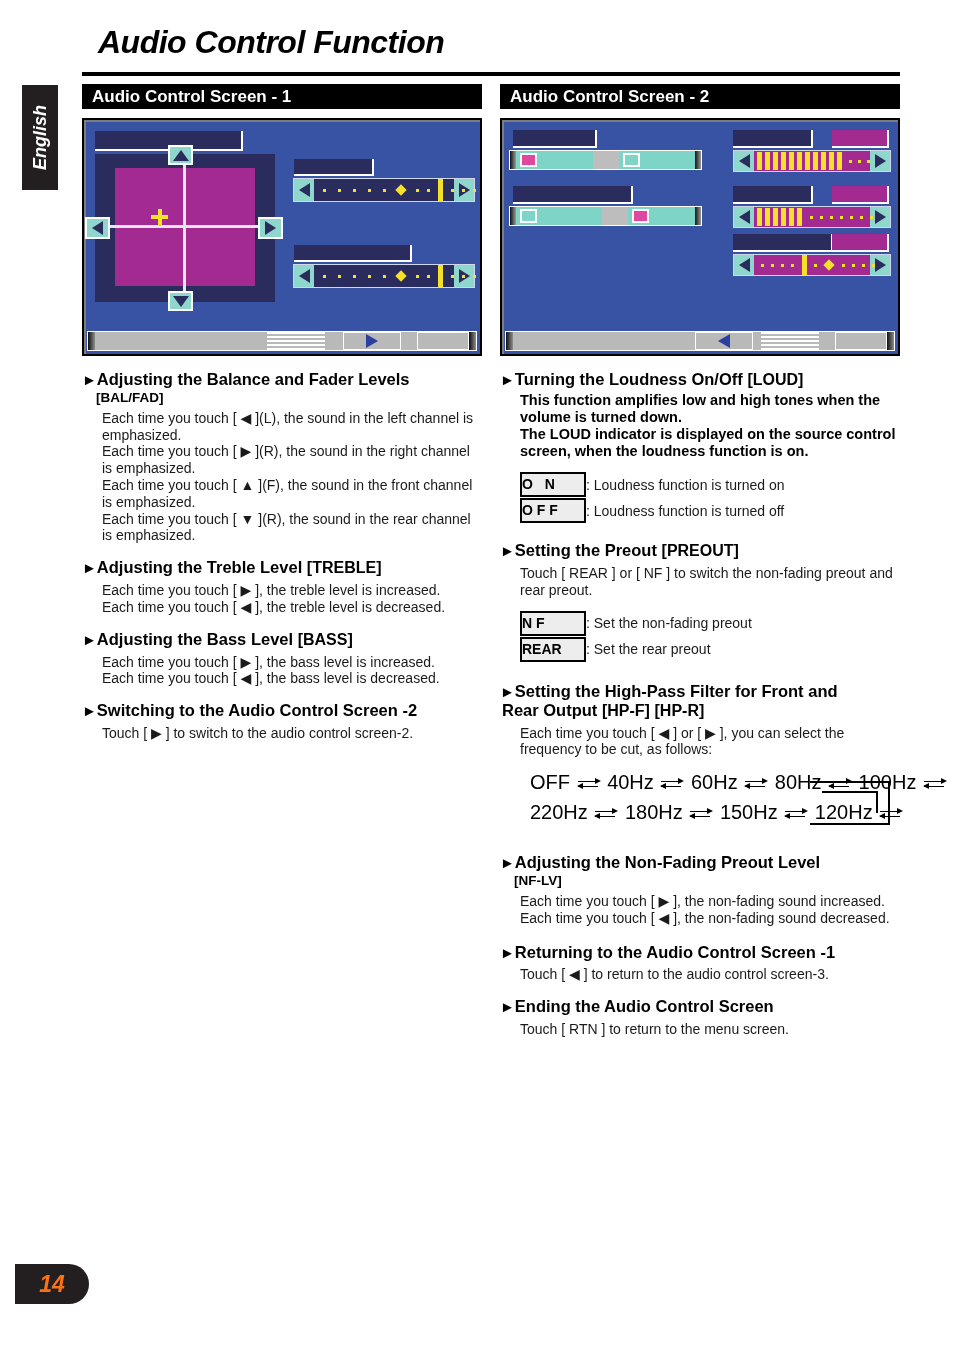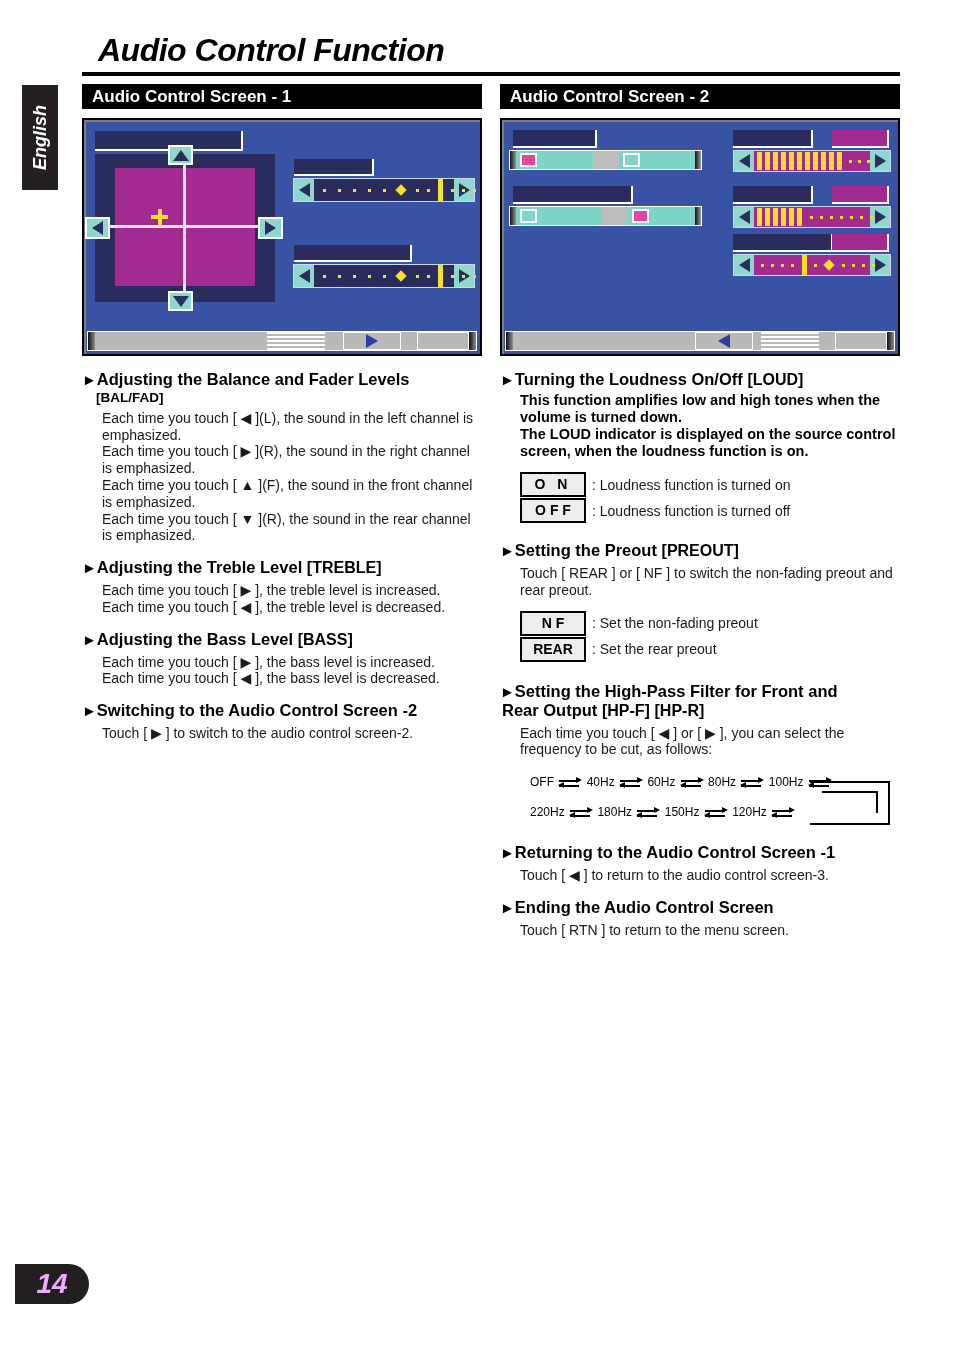--- a/index.html
+++ b/index.html
@@ -29,26 +29,26 @@
 
   
   .page-num {
     position:absolute; left:15px; top:1264px;
     width:74px; height:40px;
     background:#231f20;
     border-radius: 0 22px 22px 0;
     display:flex; align-items:center; justify-content:center;
   }
   .page-num span {
-    color:#f0abfc; font-weight:bold; font-style:italic; font-size:28px;
+    color:#f97316; font-weight:bold; font-style:italic; font-size:23px;
   }
 
   
   .page-title {
-    position:absolute; left:98px; top:32px;
+    position:absolute; left:98px; top:24px;
     font-size:32px; font-weight:bold; font-style:italic;
     letter-spacing:-0.5px;
   }
   .title-rule {
     position:absolute; left:82px; top:72px; width:818px; height:4px;
     background:#000;
   }
 
   
   .col { position:absolute; top:84px; width:400px; }
@@ -174,31 +174,30 @@
     font-size:14.5px; font-weight:bold; line-height:1.18;
     margin:3px 0 0 20px;
   }
   .arrowmark { font-size:15px; }
 
   
   .keyrow { display:flex; align-items:center; margin:0 0 1px 20px; }
   .keybox {
     border:2px solid #000; background:#ededed;
     font-weight:bold; font-size:14px;
-    padding:2px 0 3px 0; text-align:center;
+    padding:2px 0 3px 0; text-align:left;
     width:66px; letter-spacing:0px;
-    margin-right:6px;
   }
   .keybox.wide { letter-spacing:4px; }
   .keydesc { font-size:14px; color:#1a1a1a; }
   .keylist { margin-top:12px; }
 
   
   .chain { margin:9px 0 0 30px; position:relative; width:360px; }
-  .chain-line { font-size:12px; white-space:nowrap; line-height:30px; }
+  .chain-line { font-size:20px; white-space:nowrap; line-height:30px; }
   .bidir { display:inline-block; width:26px; position:relative; vertical-align:middle; height:12px; }
   .bidir:before, .bidir:after {
     content:""; position:absolute; left:2px; width:20px; height:1.6px; background:#000;
   }
   .bidir:before { top:3px; }
   .bidir:after  { top:8px; }
   .bidir i { position:absolute; width:0; height:0; }
   .bidir i.a {
     right:1px; top:0.5px;
     border-top:3px solid transparent; border-bottom:3px solid transparent;
@@ -553,20 +552,28 @@
         <span>150Hz</span>
         <span class="bidir"><i class="a"></i><i class="b"></i></span>
         <span>120Hz</span>
         <span class="bidir"><i class="a"></i><i class="b"></i></span>
       </div>
       <div class="wrap-path"></div>
       <div class="wrap-path2"></div>
     </div>
   </div>
 
+  <div class="blk" style="margin-top:26px">
+    <h3 class="head">
+      <span class="arrowmark">►</span><span>Adjusting the Non-Fading Preout Level</span>
+    </h3>
+    <div class="sub-code">[NF-LV]</div>
+    <p class="body" style="white-space:pre-line">Each time you touch [ ▶ ], the non-fading sound increased.
+Each time you touch [ ◀ ], the non-fading sound decreased.</p>
+  </div>
 
   <div class="blk" style="margin-top:16px">
     <h3 class="head">
       <span class="arrowmark">►</span><span>Returning to the Audio Control Screen -1</span>
     </h3>
     <p class="body">Touch [ ◀ ] to return to the audio control screen-3.</p>
   </div>
 
   <div class="blk" style="margin-top:14px">
     <h3 class="head">

